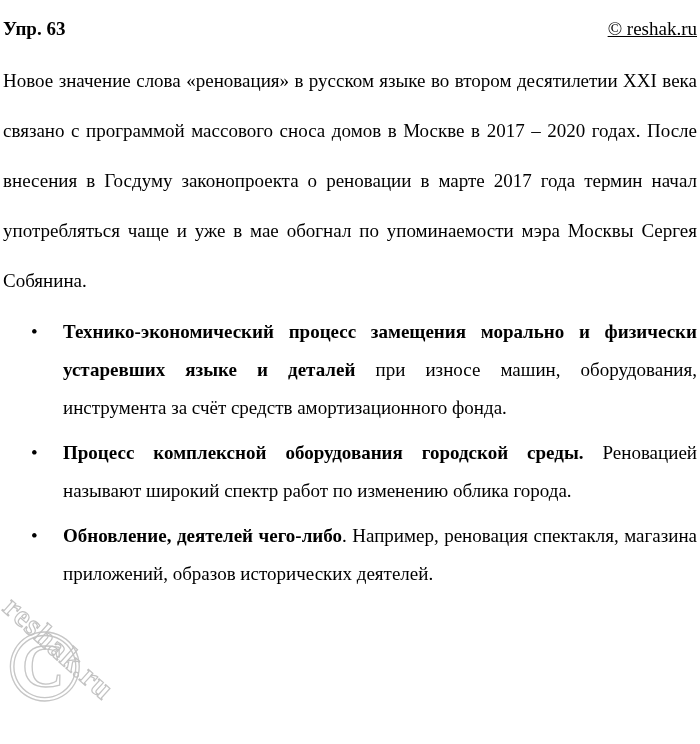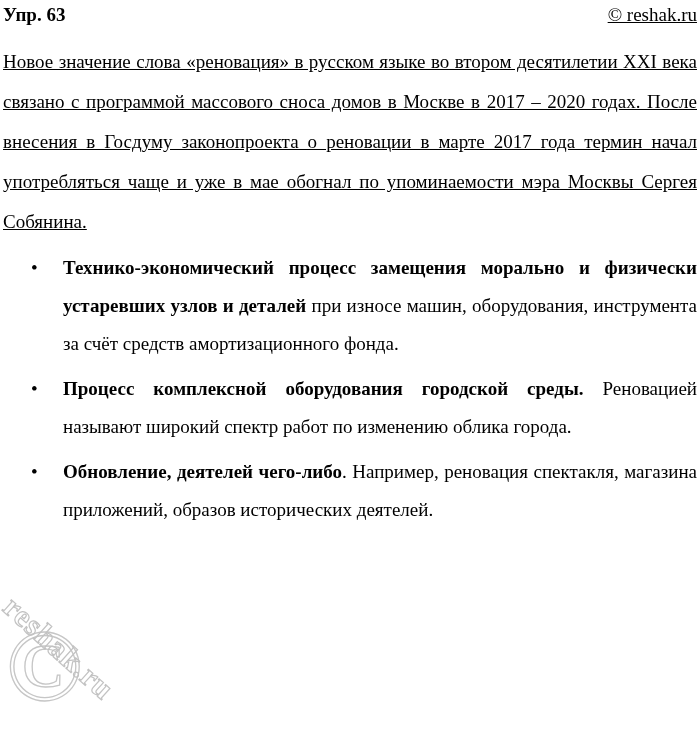--- a/index.html
+++ b/index.html
@@ -9,44 +9,43 @@
   }
   body {
     width: 700px;
     height: 744px;
     position: relative;
     overflow: hidden;
     font-family: "Liberation Serif", "DejaVu Serif", serif;
     color: #000000;
   }
   .page {
-    padding: 4px 3px 0 3px;
+    padding: 18px 3px 0 3px;
     position: relative;
     z-index: 1;
   }
   .doc-header {
     display: flex;
     justify-content: space-between;
     align-items: flex-start;
     font-size: 19px;
     line-height: 22px;
   }
   .exercise-title {
     font-weight: bold;
   }
   .site-credit {
     font-weight: normal;
     text-decoration: underline;
   }
   .body-text {
     font-size: 19px;
-    line-height: 40px;
+    line-height: 50px;
     text-align: justify;
     margin: 0;
-    text-decoration: underline;
   }
   .para-1 { margin-top: 16px; }
   .para-2 { margin-top: 7px; }
   ul.meanings-list {
     list-style: none;
     margin: 7px 0 0 0;
     padding: 0 0 0 60px;
   }
   ul.meanings-list li {
     position: relative;
@@ -106,21 +105,21 @@
     <span class="exercise-title">Упр. 63</span>
     <span class="site-credit">© reshak.ru</span>
   </div>
 
   <p class="body-text para-1">Новое значение слова «реновация» в русском языке во втором десятилетии XXI века связано с программой массового сноса домов в Москве в 2017 – 2020 годах. После внесения в Госдуму законопроекта о реновации в марте 2017 года термин начал употребляться чаще и уже в мае обогнал по упоминаемости мэра Москвы Сергея Собянина.</p>
 
 
   <ul class="meanings-list">
     <li>
       <span class="bullet-marker">•</span>
-      <span class="lead-bold">Технико-экономический процесс замещения морально и физически устаревших узлов и деталей</span><span> при износе машин, оборудования, инструмента за счёт средств амортизационного фонда.</span>
+      <span class="lead-bold">Технико-экономический процесс замещения морально и физически устаревших языке и деталей</span><span> при износе машин, оборудования, инструмента за счёт средств амортизационного фонда.</span>
     </li>
     <li>
       <span class="bullet-marker">•</span>
       <span class="lead-bold">Процесс комплексной оборудования городской среды.</span><span> Реновацией называют широкий спектр работ по изменению облика города.</span>
     </li>
     <li>
       <span class="bullet-marker">•</span>
       <span class="lead-bold">Обновление, деятелей чего-либо</span><span>. Например, реновация спектакля, магазина приложений, образов исторических деятелей.</span>
     </li>
   </ul>

